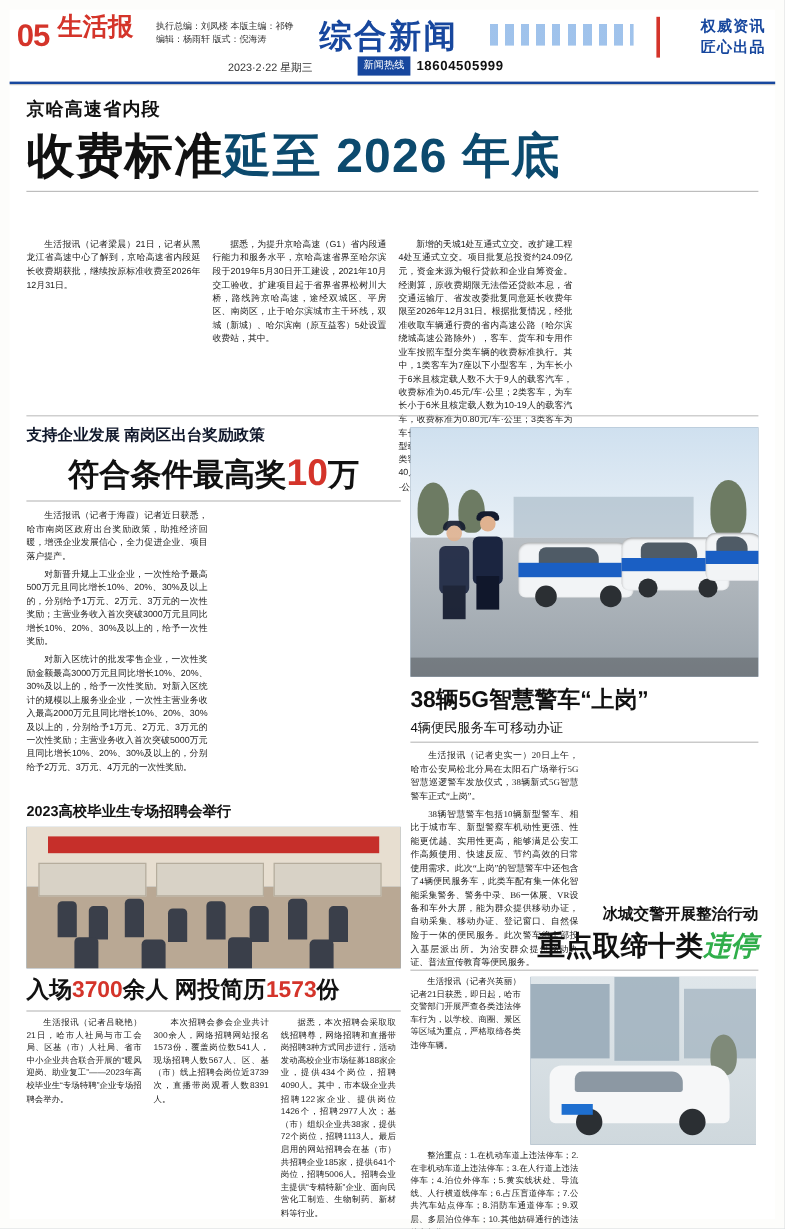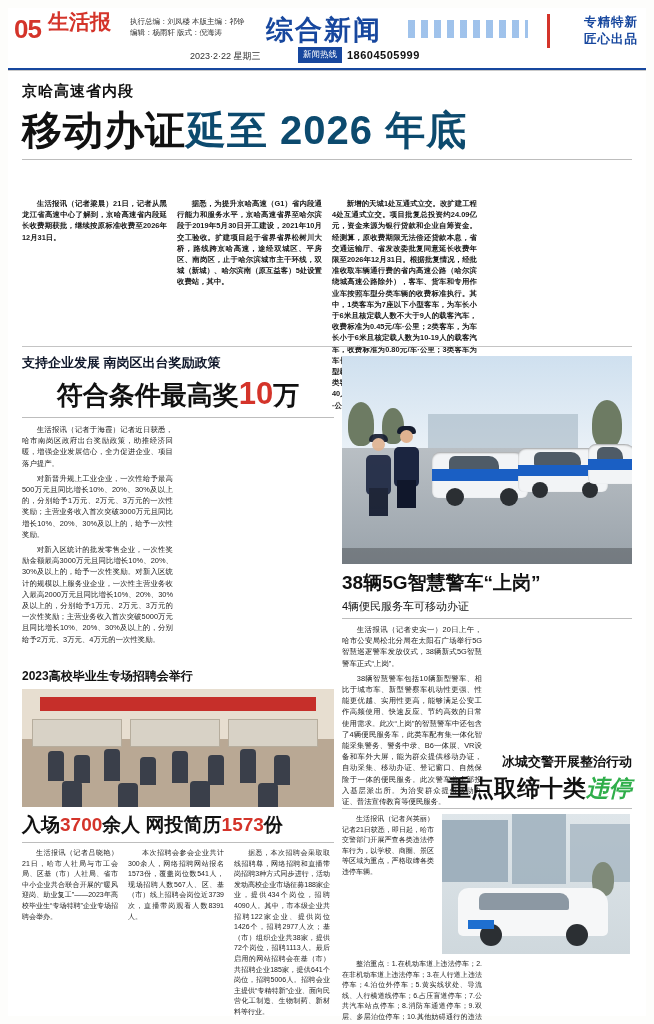--- a/index.html
+++ b/index.html
@@ -31,21 +31,21 @@
 
   
   .lead{position:absolute;left:14px;top:74px;width:610px;}
   .lead .kicker{font-size:15px;color:#111;font-weight:bold;letter-spacing:1px;}
   .lead .headline{margin-top:6px;font-size:40px;font-weight:bold;color:#111;letter-spacing:1px;line-height:46px;}
   .lead .headline .hl{color:#0c4a6e;}
   .lead .rule{margin-top:6px;border-top:1px solid #bdbdbd;}
 
   .cols4{position:absolute;left:14px;top:190px;width:610px;display:flex;gap:10px;}
   .col{width:145px;font-size:7.4px;line-height:11.2px;color:#1a1a1a;text-align:justify;}
-  .col p{margin:0 0 4px 0;text-indent:2em;font-weight:bold;}
+  .col p{margin:0 0 4px 0;text-indent:2em;}
 
   .hr-line{position:absolute;left:14px;top:338px;width:610px;border-top:1px solid #c4c4c4;}
 
   
   .mid-left{position:absolute;left:14px;top:346px;width:312px;}
   .mid-left .kicker{font-size:13px;font-weight:bold;color:#0f172a;}
   .mid-left .headline{margin-top:4px;font-size:26px;font-weight:bold;color:#111;letter-spacing:0px;text-align:center;}
   .mid-left .headline .num{color:#d4342a;font-size:31px;}
   .mid-left .rule{margin-top:4px;border-top:1px solid #bdbdbd;}
   .cols2{margin-top:6px;display:flex;gap:10px;}
@@ -53,21 +53,21 @@
   .col2 p{margin:0 0 4px 0;text-indent:2em;}
 
   
   .police{position:absolute;left:334px;top:348px;width:290px;}
   .photo{position:relative;overflow:hidden;background:#8aa0b4;}
   .police .photo{height:208px;}
   .police .cap-title{margin-top:6px;font-size:19px;font-weight:bold;color:#111;letter-spacing:0px;}
   .police .cap-sub{margin-top:3px;font-size:11px;color:#111;}
   .police .rule{margin-top:4px;border-top:1px solid #bdbdbd;}
   .police .body{margin-top:5px;display:flex;gap:10px;}
-  .police .body .c{width:140px;font-size:7.4px;line-height:11.2px;text-align:justify;color:#1a1a1a;}
+  .police .body .c{width:140px;font-size:7.4px;line-height:11.2px;text-align:justify;color:#1a1a1a;font-family:Liberation Serif, serif;}
   .police .body .c p{margin:0 0 4px 0;text-indent:2em;}
 
   
   .jobfair{position:absolute;left:14px;top:660px;width:312px;}
   .jobfair .kicker{font-size:12px;font-weight:bold;color:#111;}
   .jobfair .photo{margin-top:4px;height:118px;}
   .jobfair .headline{margin-top:5px;font-size:19px;font-weight:bold;color:#111;}
   .jobfair .headline .num{color:#d4342a;}
   .jobfair .rule{margin-top:4px;border-top:1px solid #bdbdbd;}
   .jobfair .body{margin-top:5px;display:flex;gap:10px;}
@@ -125,35 +125,35 @@
       <span class="cn">生活报</span>
     </div>
     <div class="credits">
       <div>执行总编：刘凤楼   本版主编：祁铮</div>
       <div>编辑：杨雨轩   版式：倪海涛</div>
     </div>
     <div class="section-title">综合新闻</div>
     <div class="section-deco"></div>
     <div class="brand-bar"></div>
     <div class="brand-right">
-      <div>专精特新</div>
+      <div>权威资讯</div>
       <div>匠心出品</div>
     </div>
     <div class="date-row">2023·2·22  星期三</div>
     <div class="hotline">
       <span class="tag">新闻热线</span>
       <span class="num">18604505999</span>
     </div>
     <div class="rule-thick"></div>
   </div>
 
   <div class="lead">
     <div class="kicker">京哈高速省内段</div>
     <div class="headline">
-      <span>移动办证</span><span class="hl">延至 2026 年底</span>
+      <span>收费标准</span><span class="hl">延至 2026 年底</span>
     </div>
     <div class="rule"></div>
   </div>
 
   <div class="cols4">
     <div class="col">
           <p>生活报讯（记者梁晨）21日，记者从黑龙江省高速中心了解到，京哈高速省内段延长收费期获批，继续按原标准收费至2026年12月31日。</p>
         </div>
     <div class="col">
           <p>据悉，为提升京哈高速（G1）省内段通行能力和服务水平，京哈高速省界至哈尔滨段于2019年5月30日开工建设，2021年10月交工验收。扩建项目起于省界省界松树川大桥，路线跨京哈高速，途经双城区、平房区、南岗区，止于哈尔滨城市主干环线，双城（新城）、哈尔滨南（原互益客）5处设置收费站，其中。</p>

